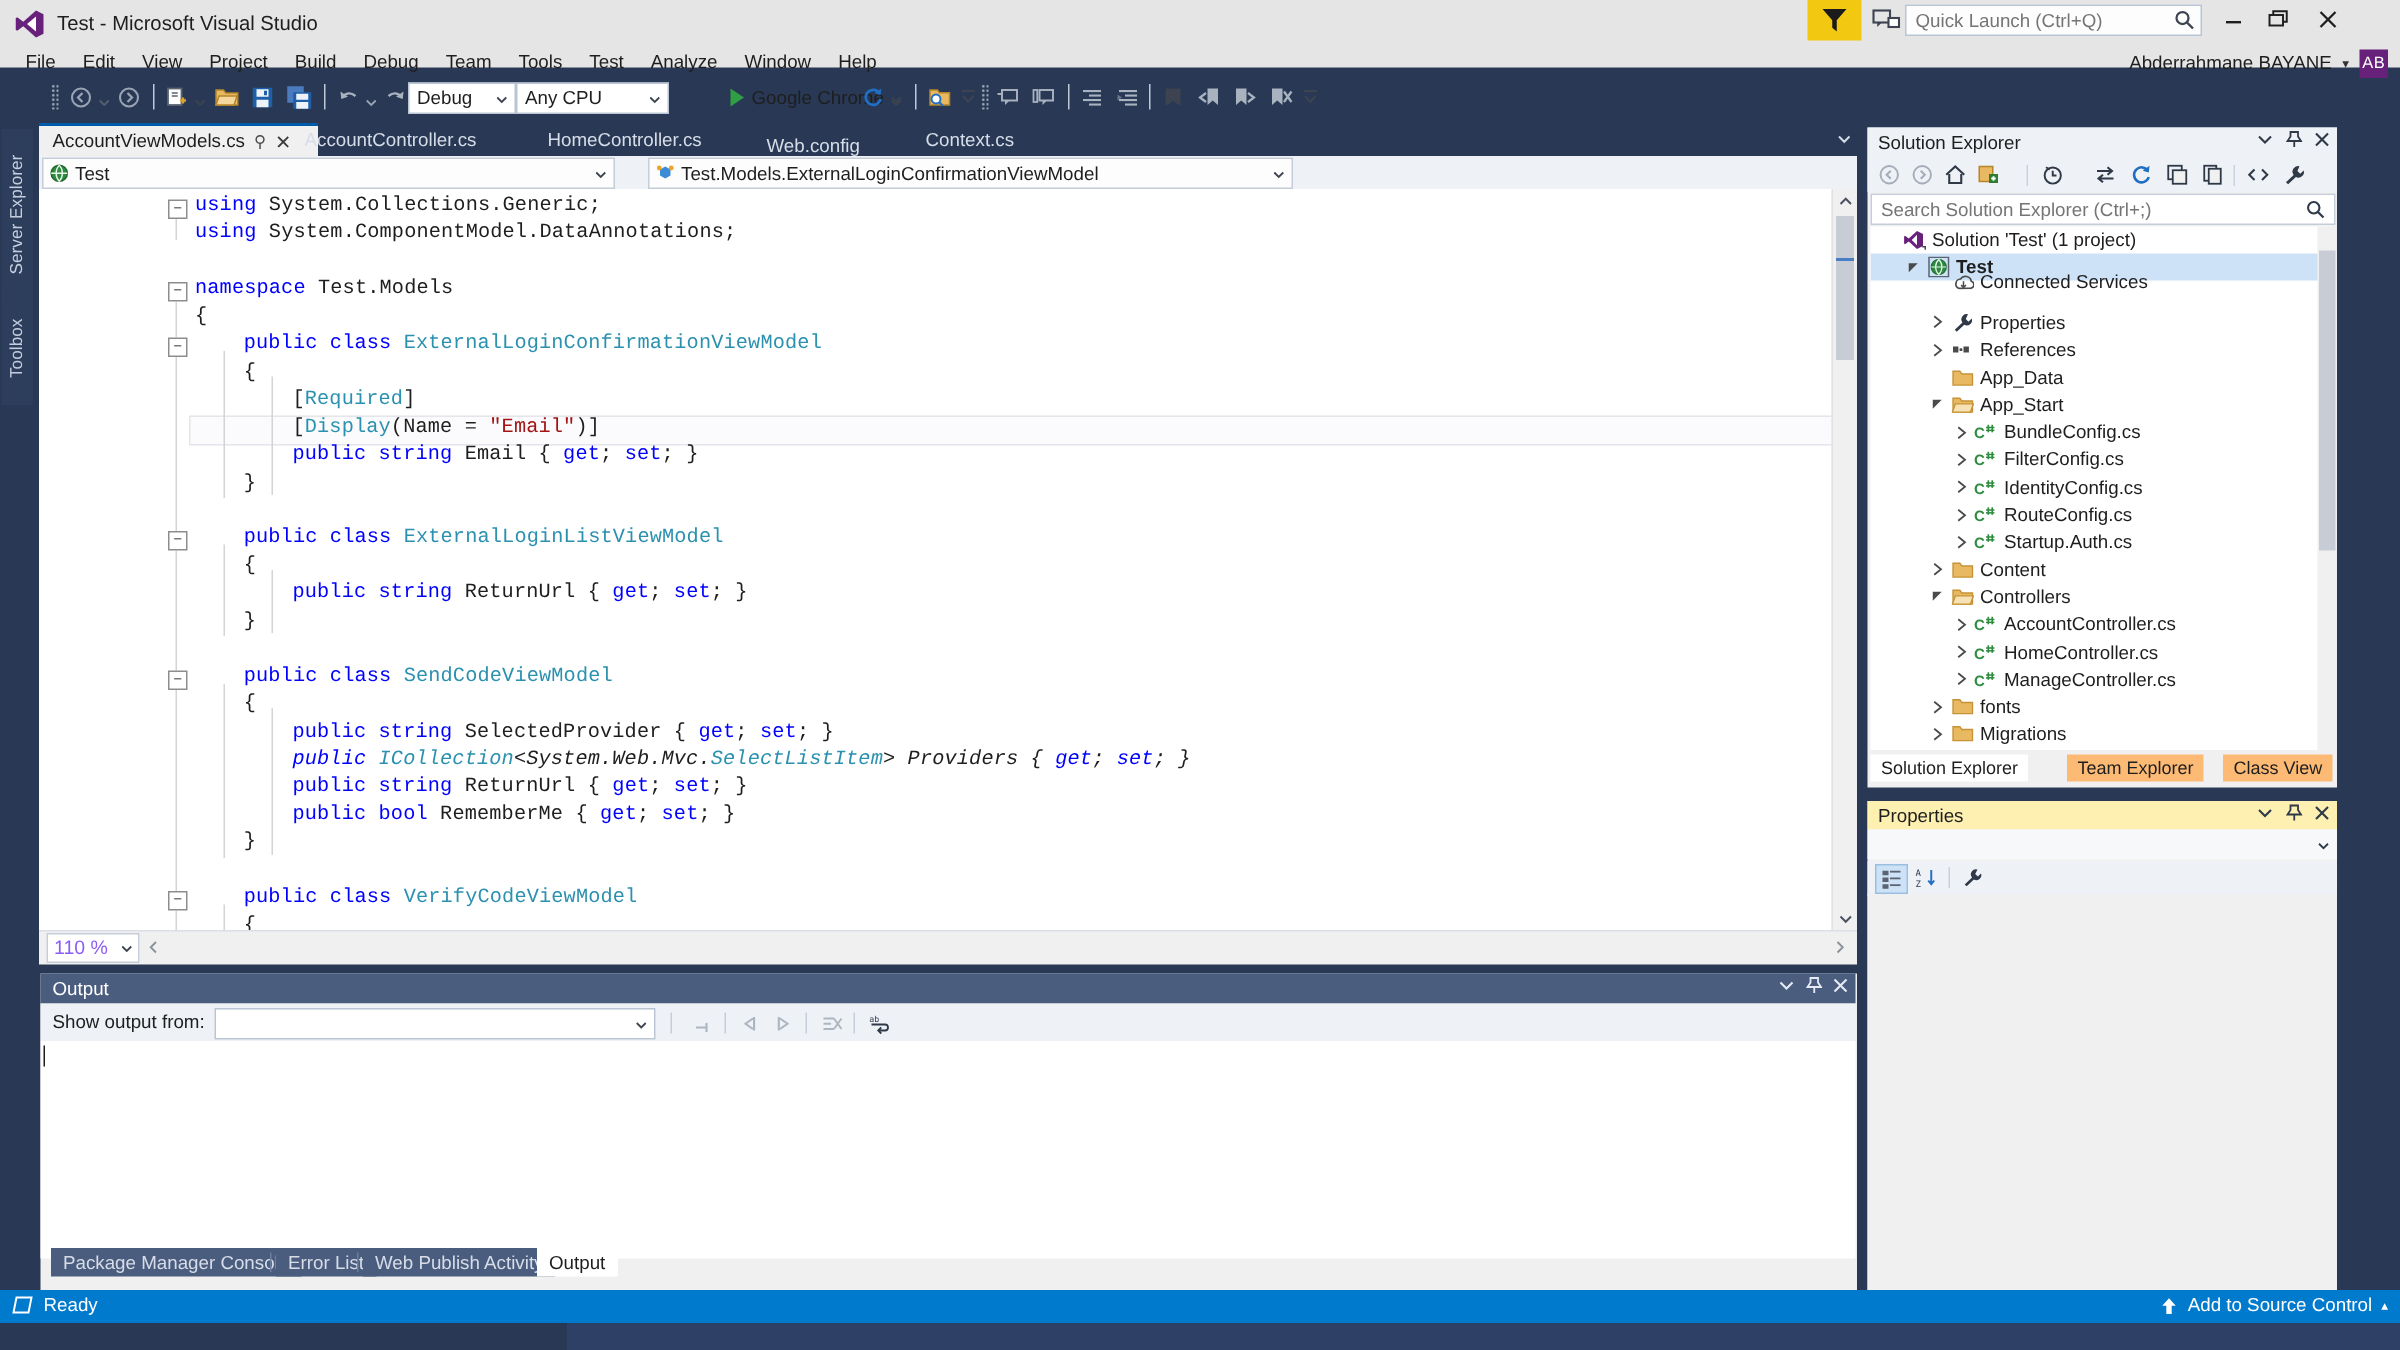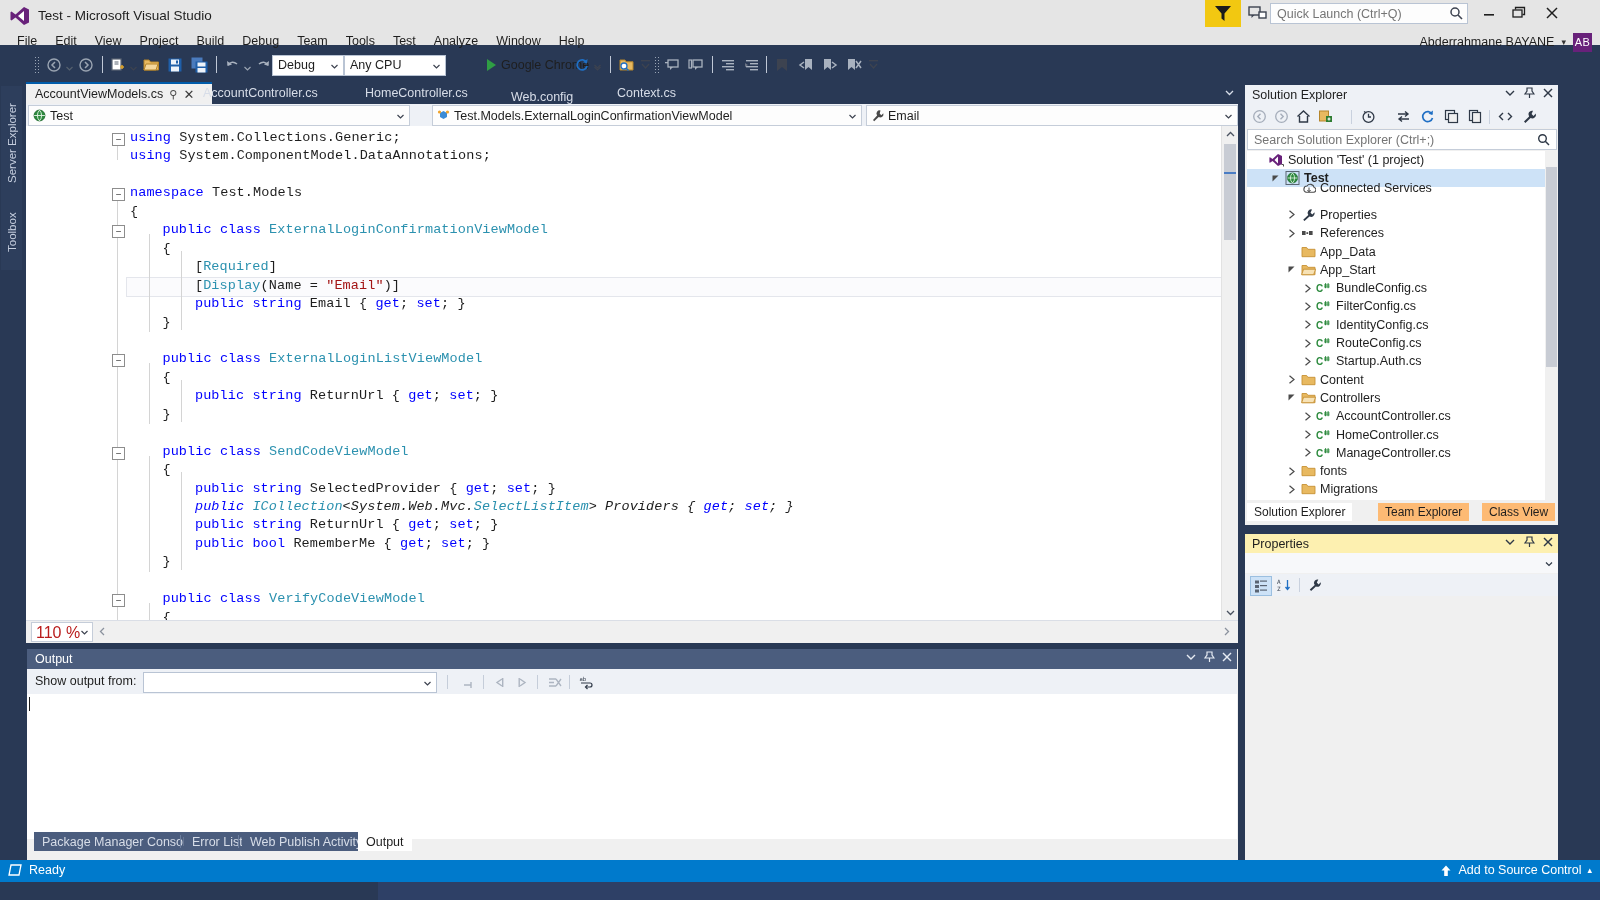--- a/index.html
+++ b/index.html
@@ -89,21 +89,21 @@
   .indent-guide { position:absolute; width:1px; background:#d4d4d4; }
 
   .vscroll { position:absolute; right:0; top:44px; width:16px; height:494px; background:#f0f0f0; border-left:1px solid #e2e2e2; }
   .vscroll .upbtn, .vscroll .dnbtn { position:absolute; left:0; width:16px; height:16px; display:flex; align-items:center; justify-content:center; }
   .vscroll .upbtn { top:0; } .vscroll .dnbtn { bottom:0; }
   .vscroll .thumb { position:absolute; left:2px; top:18px; width:12px; height:96px; background:#c8ccd4; }
   .scroll-marker { position:absolute; right:2px; width:12px; height:2px; background:#4a7dc4; }
 
   .editor-bottom { position:absolute; left:0; top:538px; width:1212px; height:22px; background:#f0f0f0; border-top:1px solid #dadee6; }
   .zoom-combo { position:absolute; left:5px; top:1px; width:60px; height:18px; background:#fff; border:1px solid #c5cdd9; }
-  .zoom-combo .ztxt { position:absolute; left:4px; top:1px; font-size:16px; color:#b91c1c; }
+  .zoom-combo .ztxt { position:absolute; left:4px; top:1px; font-size:13px; color:#8b5cf6; }
   .zoom-combo .zcar { position:absolute; right:4px; top:6px; }
   .hscroll { position:absolute; left:68px; top:1px; width:1140px; height:18px; background:#f0f0f0; }
   .hscroll .lbtn { position:absolute; left:0; top:1px; width:16px; height:16px; display:flex; align-items:center; justify-content:center; }
   .hscroll .rbtn { position:absolute; right:0; top:1px; width:16px; height:16px; display:flex; align-items:center; justify-content:center; }
 
   
   .output-panel { position:absolute; left:26px; top:648px; width:1212px; height:212px; background:#f0f0f0; border:1px solid #293955; }
   .out-header { position:absolute; left:0; top:0; width:1210px; height:20px; background:#4b5d7e; display:flex; align-items:center; }
   .out-title { margin-left:8px; font-size:12.5px; color:#fff; }
   .out-hbtns { position:absolute; right:4px; top:2px; display:flex; gap:6px; align-items:center; }
@@ -487,31 +487,20 @@
       </div>
       <div class="nav-combo" style="left:406px; width:428px;">
         <span class="nicon">
           <svg width="13" height="13" viewBox="0 0 13 13">
               <path d="M6.5 2 L10 4 L10 8 L6.5 10 L3 8 L3 4 Z" fill="#3b8bd6"></path>
               <circle cx="2.5" cy="3" r="1.6" fill="#f0a32a"></circle>
               <circle cx="10.5" cy="3" r="1.6" fill="#f0a32a"></circle>
             </svg>
         </span>
         <span class="ntext">Test.Models.ExternalLoginConfirmationViewModel</span>
-        <svg class="ncar" width="7" height="7" viewBox="0 0 7 7">
-            <path d="M0.5 2 L3.5 5 L6.5 2" fill="none" stroke="#3d4350" stroke-width="1.2"></path>
-          </svg>
-      </div>
-      <div class="nav-combo" style="left:840px; width:370px;">
-        <span class="nicon">
-          <svg width="13" height="13" viewBox="0 0 13 13">
-              <path d="M9.5 1.5 a3.2 3.2 0 0 0 -3.4 5 L2 11 l1.2 1.2 l4.5 -4.2 a3.2 3.2 0 0 0 4.6 -3.8 l-2 2 l-1.6 -1.6 z" fill="#4a4a4a"></path>
-            </svg>
-        </span>
-        <span class="ntext">Email</span>
         <svg class="ncar" width="7" height="7" viewBox="0 0 7 7">
             <path d="M0.5 2 L3.5 5 L6.5 2" fill="none" stroke="#3d4350" stroke-width="1.2"></path>
           </svg>
       </div>
     </div>
 
     <div class="code-area">
       <div class="gutter"></div>
       <div id="code-render">
           <div class="cur-line" style="top: 150.6px;"></div>

